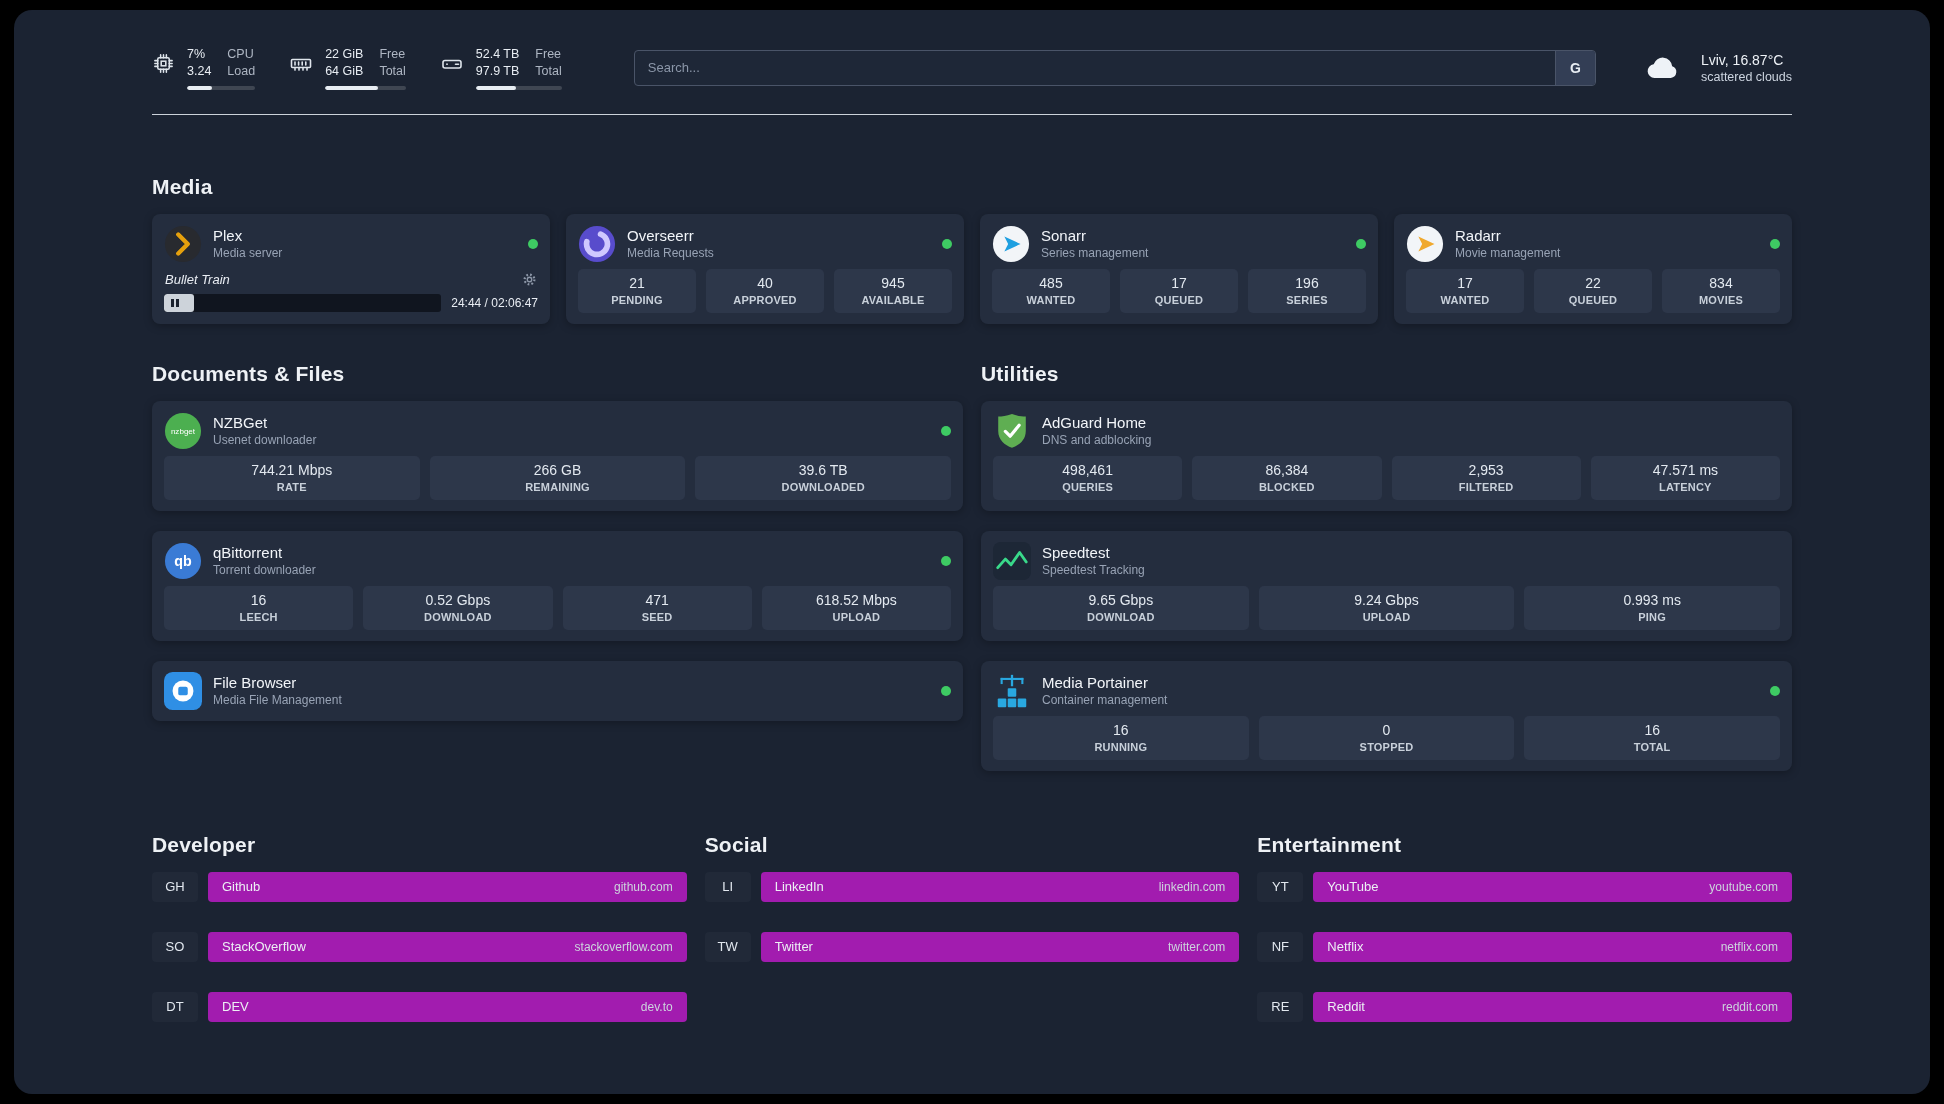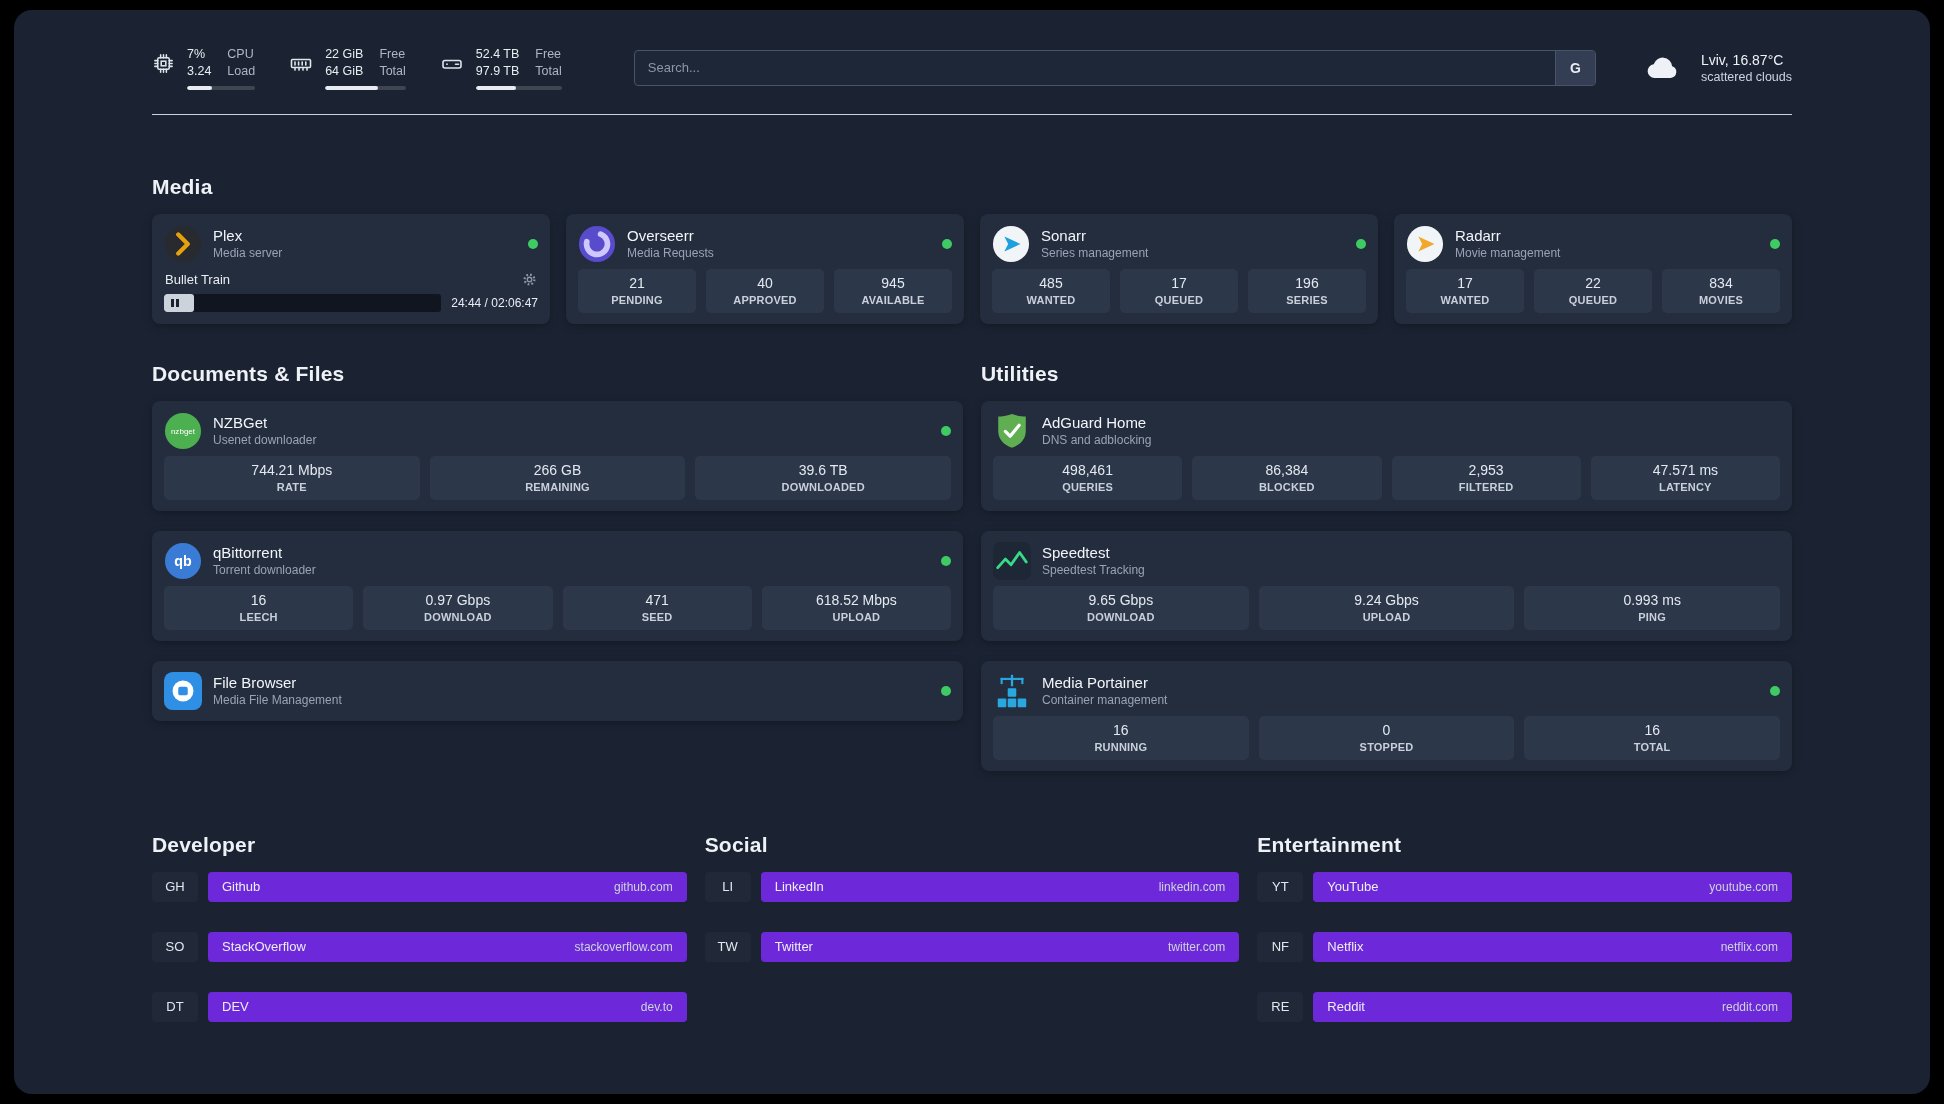--- a/index.html
+++ b/index.html
@@ -43,40 +43,40 @@
   .app-meta { display:flex; flex-direction:column; gap:2px; }
   .app-name { font-size:15px; color:#f2f5f9; }
   .app-sub { font-size:12px; color:#98a3b5; }
   .dot { width:10px; height:10px; border-radius:50%; background:#3ecb63; margin-left:auto; flex:0 0 10px; }
   .stats { display:flex; gap:10px; margin-top:6px; }
   .stat { flex:1; background:#2d374a; border-radius:5px; text-align:center; padding:6px 4px 7px; }
   .stat-value { color:#e3e9f0; font-size:14px; }
   .stat-label { color:#c8d0da; font-size:11px; font-weight:bold; margin-top:3px; letter-spacing:.2px; }
 
   
-  .np-top { display:flex; justify-content:space-between; align-items:center; margin:9px 1px 7px; }
+  .np-top { display:flex; justify-content:space-between; align-items:center; margin:9px 1px 7px;font-style:italic; }
   .np-title { font-size:13px; color:#e9edf3; }
   .gear { display:inline-flex; width:15px; height:15px; cursor:pointer; }
   .np-row { display:flex; align-items:center; gap:10px; }
   .np-bar { flex:1; height:18px; background:#10151f; border-radius:3px; display:flex; overflow:hidden; }
   .np-fill { background:#cdd3da; border-radius:3px; min-width:28px; display:flex; align-items:center; padding-left:7px; }
   .pause { display:inline-flex; gap:2.5px; }
   .pause i { display:inline-block; width:2.5px; height:8px; background:#1a212e; }
   .np-time { font-size:12px; color:#e9edf3; white-space:nowrap; }
 
   
   .two-col { display:grid; grid-template-columns:1fr 1fr; gap:0 18px; margin-top:38px; }
   .col-stack { display:flex; flex-direction:column; gap:20px; }
 
   
   .bottom { display:grid; grid-template-columns:1fr 1fr 1fr; gap:0 18px; margin-top:62px; padding-bottom:40px; }
   .bm-list { display:flex; flex-direction:column; gap:30px; }
   .bm-row { display:flex; align-items:stretch; gap:10px; }
   .bm-abbr { width:46px; background:#212938; border-radius:4px; color:#e2e8ef; font-size:13px; display:flex; align-items:center; justify-content:center; }
-  .bm-bar { flex:1; height:30px; background:#6d28d9; border-radius:4px; display:flex; align-items:center; justify-content:space-between; padding:0 14px; cursor:pointer; }
+  .bm-bar { flex:1; height:30px; background:#a21caf; border-radius:4px; display:flex; align-items:center; justify-content:space-between; padding:0 14px; cursor:pointer; }
   .bm-name { color:#eceff4; font-size:13px; }
   .bm-url { color:#cdd4dd; font-size:12px; }
 </style>
 </head>
 <body>
 
 <div class="screen">
 <div class="panel">
 <div class="content">
 
@@ -359,21 +359,21 @@
               <span class="app-sub">Torrent downloader</span>
             </div>
             <span class="dot"></span>
           </div>
           <div class="stats">
             <div class="stat">
               <div class="stat-value">16</div>
               <div class="stat-label">LEECH</div>
             </div>
             <div class="stat">
-              <div class="stat-value">0.97 Gbps</div>
+              <div class="stat-value">0.52 Gbps</div>
               <div class="stat-label">DOWNLOAD</div>
             </div>
             <div class="stat">
               <div class="stat-value">471</div>
               <div class="stat-label">SEED</div>
             </div>
             <div class="stat">
               <div class="stat-value">618.52 Mbps</div>
               <div class="stat-label">UPLOAD</div>
             </div>

